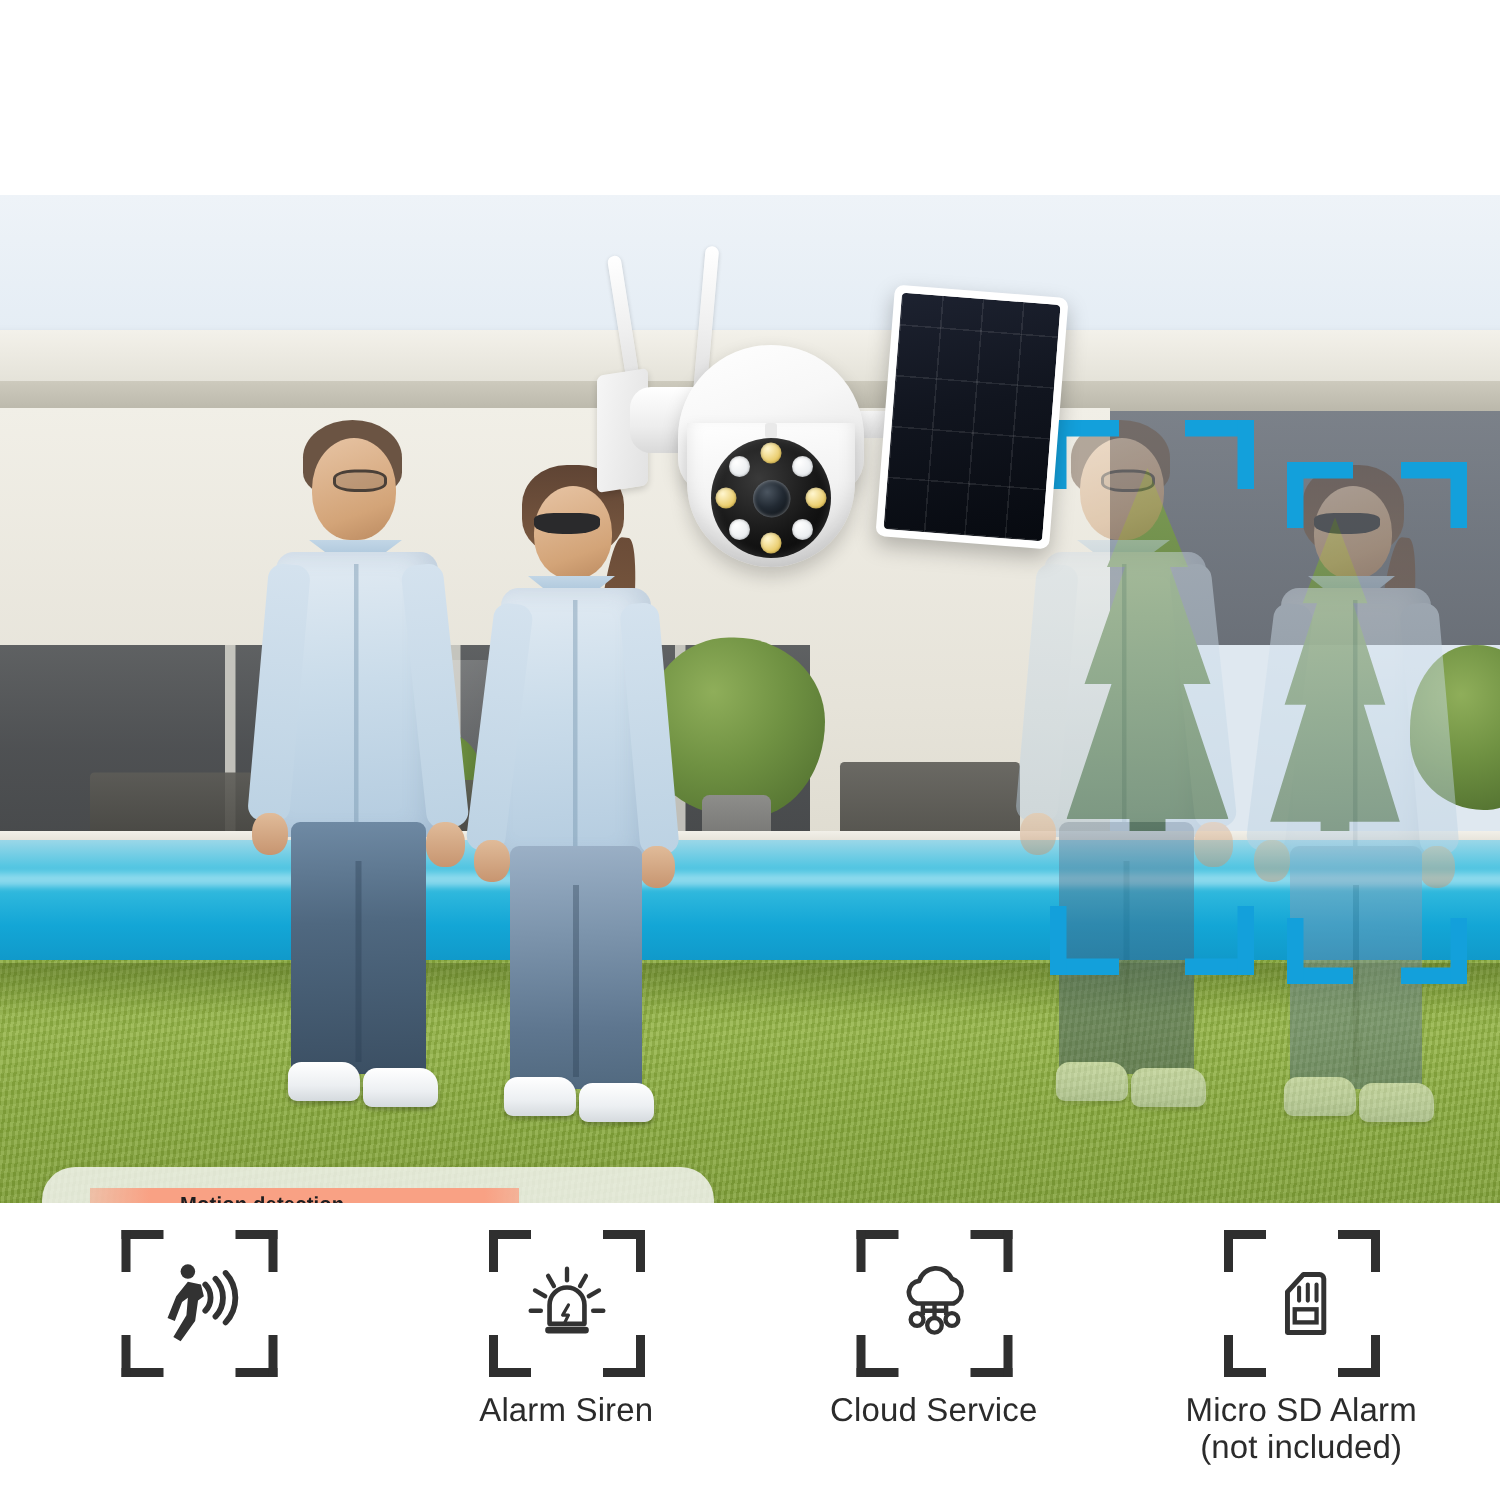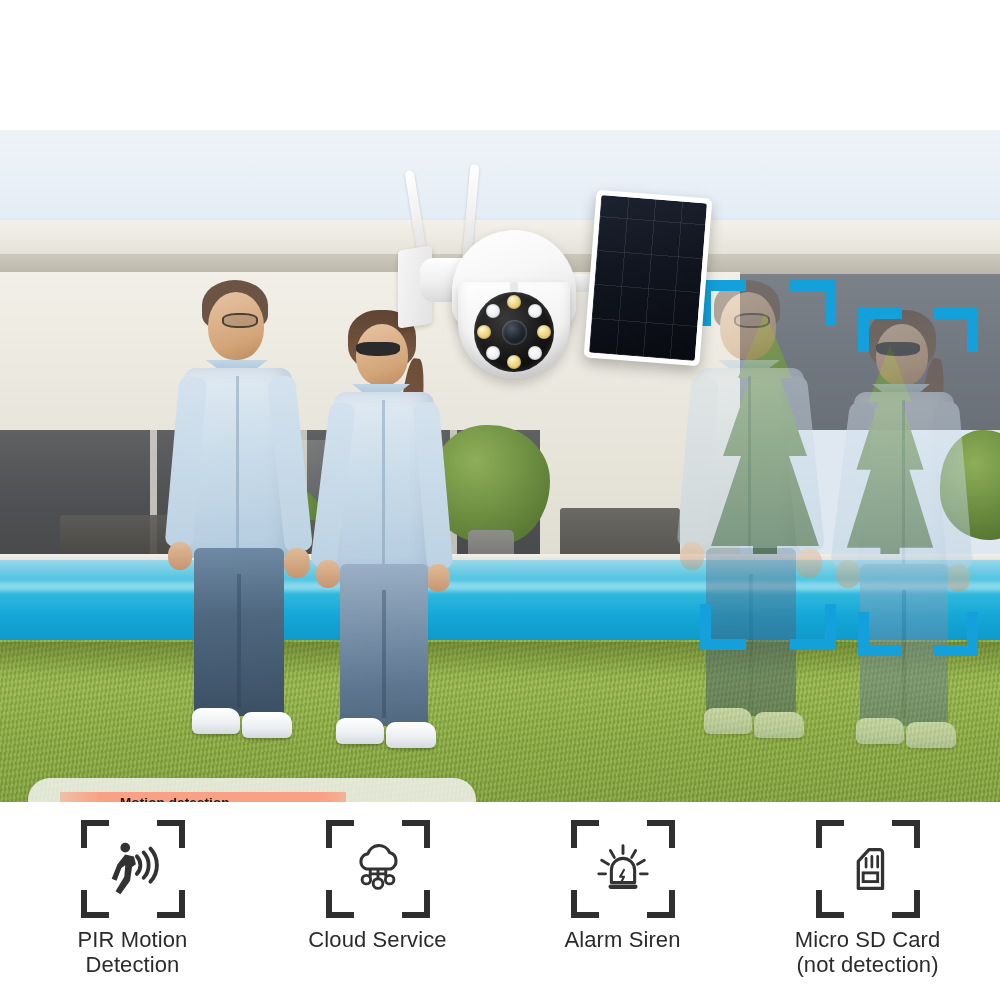--- a/index.html
+++ b/index.html
@@ -515,57 +515,22 @@
             <i class="v"></i>
           </div>
         <svg class="feature-glyph" viewBox="0 0 64 64">
           <circle cx="24" cy="10" r="5" fill="#323232"></circle>
           <path d="M24 17 L16 27 L10 42 L15 44 L20 31 L24 28 L23 40 L14 55 L19 58 L29 44 L31 30 L35 27 L33 19 Z" fill="#323232"></path>
           <path d="M36 19 a13 13 0 0 1 0 18" fill="none" stroke="#323232" stroke-width="4" stroke-linecap="round"></path>
           <path d="M43 15 a19 19 0 0 1 0 26" fill="none" stroke="#323232" stroke-width="4" stroke-linecap="round"></path>
           <path d="M50 11 a25 25 0 0 1 0 34" fill="none" stroke="#323232" stroke-width="4" stroke-linecap="round"></path>
         </svg>
       </div>
-      <div class="feature-label">PIR Motion Detection</div>
-    </div>
-
-
-    <div class="feature">
-      <div class="feature-frame">
-        <div class="fc tl">
-            <i class="h"></i>
-            <i class="v"></i>
-          </div>
-        <div class="fc tr">
-            <i class="h"></i>
-            <i class="v"></i>
-          </div>
-        <div class="fc bl">
-            <i class="h"></i>
-            <i class="v"></i>
-          </div>
-        <div class="fc br">
-            <i class="h"></i>
-            <i class="v"></i>
-          </div>
-        <svg class="feature-glyph" viewBox="0 0 64 64">
-          <path d="M20 32 a8 8 0 0 1 1.5 -15.6 A12 12 0 0 1 44 15 a9 9 0 0 1 1 17 Z" fill="none" stroke="#323232" stroke-width="3.2" stroke-linejoin="round"></path>
-          <g fill="none" stroke="#323232" stroke-width="3">
-            <path d="M32 32 V42"></path>
-            <path d="M24 32 V37 H40 V32"></path>
-            <path d="M24 37 V40"></path>
-            <path d="M40 37 V40"></path>
-          </g>
-          <circle cx="32" cy="47" r="5" fill="none" stroke="#323232" stroke-width="3"></circle>
-          <circle cx="20" cy="43" r="4.4" fill="none" stroke="#323232" stroke-width="3"></circle>
-          <circle cx="44" cy="43" r="4.4" fill="none" stroke="#323232" stroke-width="3"></circle>
-        </svg>
-      </div>
-      <div class="feature-label">Cloud Service</div>
-    </div>
+    </div>
+
 
     <div class="feature">
       <div class="feature-frame">
         <div class="fc tl">
             <i class="h"></i>
             <i class="v"></i>
           </div>
         <div class="fc tr">
             <i class="h"></i>
             <i class="v"></i>
@@ -608,26 +573,60 @@
           </div>
         <div class="fc bl">
             <i class="h"></i>
             <i class="v"></i>
           </div>
         <div class="fc br">
             <i class="h"></i>
             <i class="v"></i>
           </div>
         <svg class="feature-glyph" viewBox="0 0 64 64">
+          <path d="M20 32 a8 8 0 0 1 1.5 -15.6 A12 12 0 0 1 44 15 a9 9 0 0 1 1 17 Z" fill="none" stroke="#323232" stroke-width="3.2" stroke-linejoin="round"></path>
+          <g fill="none" stroke="#323232" stroke-width="3">
+            <path d="M32 32 V42"></path>
+            <path d="M24 32 V37 H40 V32"></path>
+            <path d="M24 37 V40"></path>
+            <path d="M40 37 V40"></path>
+          </g>
+          <circle cx="32" cy="47" r="5" fill="none" stroke="#323232" stroke-width="3"></circle>
+          <circle cx="20" cy="43" r="4.4" fill="none" stroke="#323232" stroke-width="3"></circle>
+          <circle cx="44" cy="43" r="4.4" fill="none" stroke="#323232" stroke-width="3"></circle>
+        </svg>
+      </div>
+      <div class="feature-label">Cloud Service</div>
+    </div>
+
+    <div class="feature">
+      <div class="feature-frame">
+        <div class="fc tl">
+            <i class="h"></i>
+            <i class="v"></i>
+          </div>
+        <div class="fc tr">
+            <i class="h"></i>
+            <i class="v"></i>
+          </div>
+        <div class="fc bl">
+            <i class="h"></i>
+            <i class="v"></i>
+          </div>
+        <div class="fc br">
+            <i class="h"></i>
+            <i class="v"></i>
+          </div>
+        <svg class="feature-glyph" viewBox="0 0 64 64">
           <path d="M22 52 V24 L33 12 H44 a3 3 0 0 1 3 3 V52 Z" fill="none" stroke="#323232" stroke-width="3.4" stroke-linejoin="round"></path>
           <g stroke="#323232" stroke-width="2.8" stroke-linecap="round">
             <path d="M30 21 V30"></path>
             <path d="M36 19 V30"></path>
             <path d="M42 19 V30"></path>
           </g>
           <rect x="27" y="36" width="15" height="9" fill="none" stroke="#323232" stroke-width="3"></rect>
         </svg>
       </div>
-      <div class="feature-label">Micro SD Card (not detection)</div>
+      <div class="feature-label">Micro SD Alarm (not included)</div>
     </div>
 
   </div>
 </div>
 
 </body></html>

